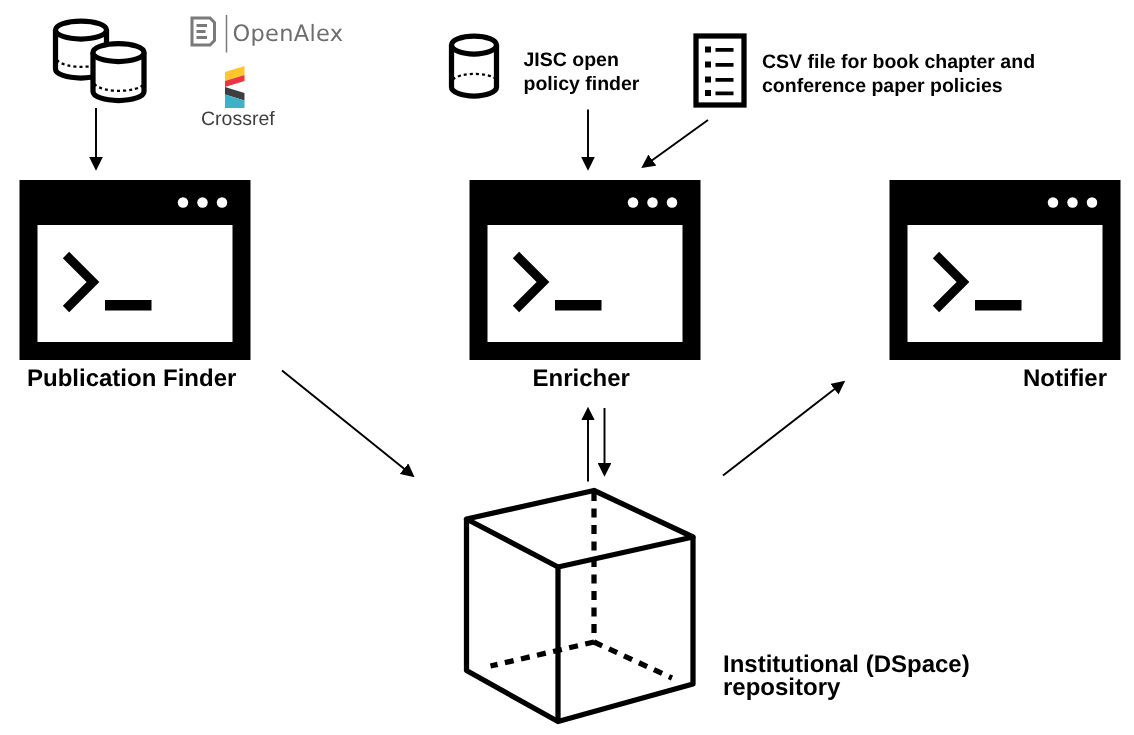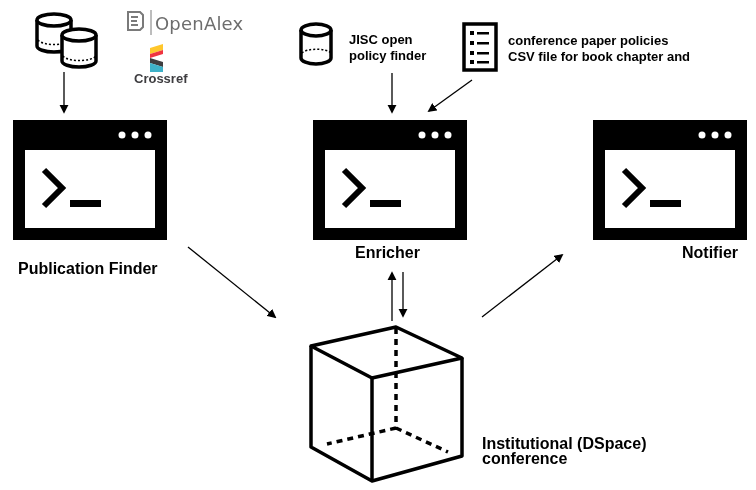--- a/index.html
+++ b/index.html
@@ -2,22 +2,22 @@
 <html><head>
 <meta charset="utf-8">
 <style>
   html, body { margin:0; padding:0; background:#ffffff; }
   body { width:756px; height:490px; position:relative; overflow:hidden; font-family:"Liberation Sans", sans-serif; }
   svg#diagram { position:absolute; left:0; top:0; }
   .label { position:absolute; font-family:"Liberation Sans", sans-serif; font-weight:bold; color:#000; }
   .lbl-big { font-size:16px; }
   .lbl-small { font-size:13px; line-height:16px; }
   .lbl-tiny { font-size:16px; line-height:15px; }
-  .openalex-text { position:absolute; font-family:"DejaVu Sans", sans-serif; font-size:18px; color:#6d6d6d; letter-spacing:0.2px; }
-  .crossref-text { position:absolute; font-family:"Liberation Sans", sans-serif; font-weight:bold; font-size:13px; color:#3e3d40; }
+  .openalex-text { position:absolute; font-family:"DejaVu Sans", sans-serif; font-size:15px; color:#6d6d6d; letter-spacing:0.2px; }
+  .crossref-text { position:absolute; font-family:"Liberation Sans", sans-serif; font-weight:normal; font-size:13px; color:#3e3d40; }
 </style>
 </head>
 <body>
 
 <svg id="diagram" width="756" height="490" viewBox="0 0 756 490" xmlns="http://www.w3.org/2000/svg">
   <defs>
     <marker id="ah" viewBox="0 0 10 10" refX="8" refY="5" markerWidth="7" markerHeight="7" orient="auto-start-reverse">
       <path d="M0,0 L10,5 L0,10 z" fill="#000"></path>
     </marker>
   </defs>
@@ -116,24 +116,24 @@
 
 <div class="openalex-text" style="left:155px; top:13px;">OpenAlex</div>
 <div class="crossref-text" style="left:134px; top:71px;">Crossref</div>
 
 <div class="label lbl-small" style="left:349px; top:32px;">
   <div>JISC open</div>
   <div>policy finder</div>
 </div>
 
 <div class="label lbl-small" style="left:508px; top:33px;">
+  <div>CSV file for book chapter and</div>
   <div>conference paper policies</div>
-  <div>CSV file for book chapter and</div>
 </div>
 
-<div class="label lbl-big" style="left:18px; top:244px;margin-top:16px;">Publication Finder</div>
+<div class="label lbl-big" style="left:18px; top:244px;">Publication Finder</div>
 <div class="label lbl-big" style="left:355px; top:244px;text-align:right;">Enricher</div>
 <div class="label lbl-big" style="left:641px; top:244px;margin-left:41px;">Notifier</div>
 
 <div class="label lbl-tiny" style="left:482px; top:436px;">
   <div>Institutional (DSpace)</div>
-  <div>conference</div>
+  <div>repository</div>
 </div>
 
 </body></html>

